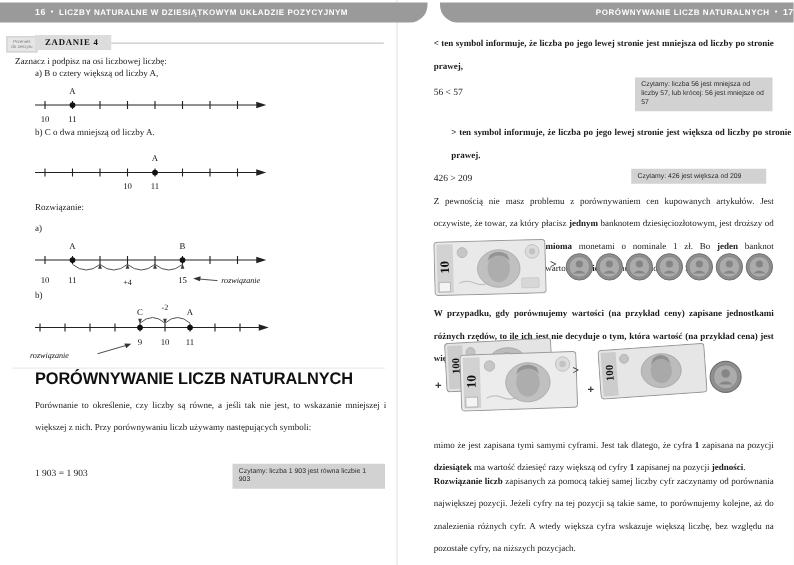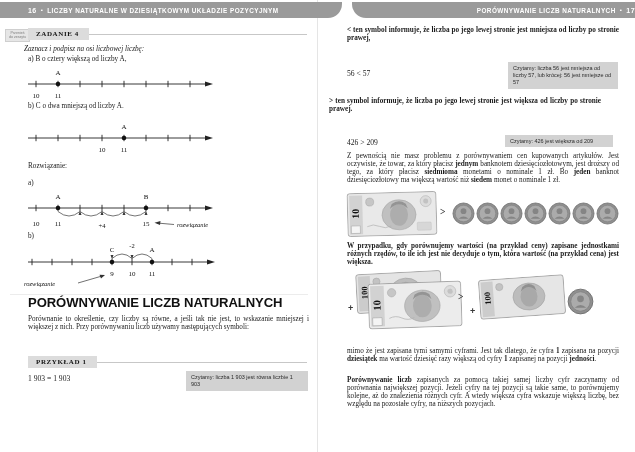--- a/index.html
+++ b/index.html
@@ -15,21 +15,21 @@
   .bar-left{left:0;width:314px;border-radius:0 0 14px 0;padding-left:28px;}
   .bar-right{left:352px;width:283px;border-radius:0 0 0 14px;justify-content:flex-end;padding-right:17px;}
   .bar .pg{font-size:7px;}
   .bar .sep{margin:0 4px;font-size:6px;}
   
   .badge-row{position:absolute;display:flex;align-items:center;}
   .badge{background:#dcdcdc;color:#151515;font-weight:bold;font-size:7px;
          letter-spacing:.6px;padding:2px 10px 2px 8px;white-space:nowrap;}
   .badge-rule{flex:1;height:1px;background:#c7c7c7;}
   
-  .para{position:absolute;font-size:7.2px;line-height:8px;text-align:justify;}
+  .para{position:absolute;font-size:7.2px;line-height:18px;text-align:justify;}
   .line{position:absolute;font-size:7.2px;white-space:nowrap;}
   .bold{font-weight:bold;}
   .para b,.line b{font-weight:bold;}
   .note{position:absolute;background:#d2d2d2;color:#2a2a2a;
         font-family:"Liberation Sans", sans-serif;font-size:5.5px;line-height:7.4px;
         padding:2.5px 5px;text-align:left;}
   .sec-title{position:absolute;font-family:"Liberation Sans", sans-serif;font-weight:bold;
              font-size:13.5px;line-height:14px;color:#101010;transform:scaleX(.97);
              transform-origin:left;white-space:nowrap;letter-spacing:-.1px;}
   .expr{position:absolute;font-size:7.6px;white-space:nowrap;}
@@ -59,21 +59,21 @@
   <div class="stamp" style="left:5px;top:29px;width:19px;">
     <div>Przenieś</div>
     <div>do zeszytu</div>
   </div>
 
   <div class="badge-row" style="left:28px;top:28px;width:279px;">
     <span class="badge">ZADANIE 4</span>
     <span class="badge-rule"></span>
   </div>
 
-  <div class="line" style="left:24px;top:45px;font-style:italic;">Zaznacz i podpisz na osi liczbowej liczbę:</div>
+  <div class="line" style="left:12px;top:45px;">Zaznacz i podpisz na osi liczbowej liczbę:</div>
   <div class="line" style="left:28px;top:55px;">a) B o cztery większą od liczby A,</div>
 
   <svg class="abs" style="left:28px;top:66px;" width="200" height="36" viewBox="0 0 200 36">
     <line x1="0" y1="18" x2="178" y2="18" stroke="#222" stroke-width="0.9"></line>
     <polygon points="177,15.4 185,18 177,20.6" fill="#222"></polygon>
     <g stroke="#222" stroke-width="0.9">
       <line x1="8" y1="14.8" x2="8" y2="21.2"></line>
         <line x1="30" y1="14.8" x2="30" y2="21.2"></line>
       <line x1="52" y1="14.8" x2="52" y2="21.2"></line>
         <line x1="74" y1="14.8" x2="74" y2="21.2"></line>
@@ -185,39 +185,35 @@
     <text x="4" y="46" font-size="6.5" font-style="italic">rozwiązanie</text>
     <line x1="58" y1="43" x2="82" y2="36" stroke="#333" stroke-width="0.7"></line>
     <polygon points="85,35 79.5,34.8 81,38.5" fill="#333"></polygon>
   </svg>
 
   <div class="hrule" style="left:10px;top:294px;width:298px;"></div>
 
   <div class="sec-title" style="left:28px;top:296px;">PORÓWNYWANIE LICZB NATURALNYCH</div>
   <div class="para" style="left:28px;top:315px;width:281px;">Porównanie to określenie, czy liczby są równe, a jeśli tak nie jest, to wskazanie mniejszej i większej z nich. Przy porównywaniu liczb używamy następujących symboli:</div>
 
-  <div class="badge-row" style="left:28px;top:356px;width:279px;">
-    <span class="badge">PRZYKŁAD 1</span>
-    <span class="badge-rule"></span>
-  </div>
   <div class="expr" style="left:28px;top:374px;">1 903 = 1 903</div>
   <div class="note" style="left:186px;top:371px;width:112px;">Czytamy: liczba 1 903 jest równa liczbie 1 903</div>
 
   <div class="bar bar-right">
     <span>PORÓWNYWANIE LICZB NATURALNYCH</span>
     <span class="sep">•</span>
     <span class="pg">17</span>
   </div>
 
   <div class="para bold" style="left:347px;top:26px;width:272px;">&lt; ten symbol informuje, że liczba po jego lewej stronie jest mniejsza od liczby po stronie prawej,</div>
 
   <div class="expr" style="left:347px;top:69px;">56 &lt; 57</div>
   <div class="note" style="left:508px;top:62px;width:100px;">Czytamy: liczba 56 jest mniejsza od liczby 57, lub krócej: 56 jest mniejsze od 57</div>
 
-  <div class="para bold" style="left:329px;top:97px;width:272px;">&gt; ten symbol informuje, że liczba po jego lewej stronie jest większa od liczby po stronie prawej.</div>
+  <div class="para bold" style="left:361px;top:97px;width:272px;">&gt; ten symbol informuje, że liczba po jego lewej stronie jest większa od liczby po stronie prawej.</div>
 
   <div class="expr" style="left:347px;top:138px;">426 &gt; 209</div>
   <div class="note" style="left:505px;top:135px;width:98px;">Czytamy: 426 jest większa od 209</div>
 
   <div class="para" style="left:347px;top:152px;width:272px;">Z pewnością nie masz problemu z porównywaniem cen kupowanych artykułów. Jest oczywiste, że towar, za który płacisz <b>jednym</b> banknotem dziesięciozłotowym, jest droższy od tego, za który płacisz <b>siedmioma</b> monetami o nominale 1 zł. Bo <b>jeden</b> banknot dziesięciozłotowy ma większą wartość niż <b>siedem</b> monet o nominale 1 zł.</div>
 
   <svg class="abs" style="left:347px;top:192px;transform:rotate(-1.5deg);" width="90" height="44" viewBox="0 0 90 44">
     <rect x="0.6" y="0.6" width="88.8" height="42.8" rx="2.5" fill="#e9e9e9" stroke="#9a9a9a" stroke-width="0.8"></rect>
     <rect x="2.6" y="2.6" width="13" height="38.8" fill="#d2d2d2"></rect>
     <text transform="rotate(-90 9 21)" x="9" y="24" font-size="10" font-weight="bold" font-family="Liberation Sans, sans-serif" fill="#4a4a4a" text-anchor="middle">10</text>
@@ -320,14 +316,14 @@
   <span class="plus" style="left:470px;top:306px;">+</span>
   <svg class="abs" style="left:567px;top:288px;" width="27" height="27" viewBox="0 0 24 24">
     <circle cx="12" cy="12" r="11" fill="#8f8f8f" stroke="#6e6e6e" stroke-width="0.8"></circle>
     <circle cx="12" cy="12" r="8.6" fill="#ababab" stroke="#7a7a7a" stroke-width="0.5"></circle>
     <circle cx="12" cy="9.6" r="3" fill="#858585"></circle>
     <path d="M6.8,17.5 Q12,12.6 17.2,17.5 Z" fill="#858585"></path>
   </svg>
 
 
   <div class="para" style="left:347px;top:347px;width:272px;">mimo że jest zapisana tymi samymi cyframi. Jest tak dlatego, że cyfra <b>1</b> zapisana na pozycji <b>dziesiątek</b> ma wartość dziesięć razy większą od cyfry <b>1</b> zapisanej na pozycji <b>jedności</b>.</div>
-  <div class="para" style="left:347px;top:376px;width:272px;"><b>Porównywanie liczb</b> zapisanych za pomocą takiej samej liczby cyfr zaczynamy od porównania największej pozycji. Jeżeli cyfry na tej pozycji są takie same, to porównujemy kolejne, aż do znalezienia różnych cyfr. A wtedy większa cyfra wskazuje większą liczbę, bez względu na pozostałe cyfry, na niższych pozycjach.</div>
+  <div class="para" style="left:347px;top:376px;width:272px;"><b>Rozwiązanie liczb</b> zapisanych za pomocą takiej samej liczby cyfr zaczynamy od porównania największej pozycji. Jeżeli cyfry na tej pozycji są takie same, to porównujemy kolejne, aż do znalezienia różnych cyfr. A wtedy większa cyfra wskazuje większą liczbę, bez względu na pozostałe cyfry, na niższych pozycjach.</div>
 </div>
 
 </body></html>

